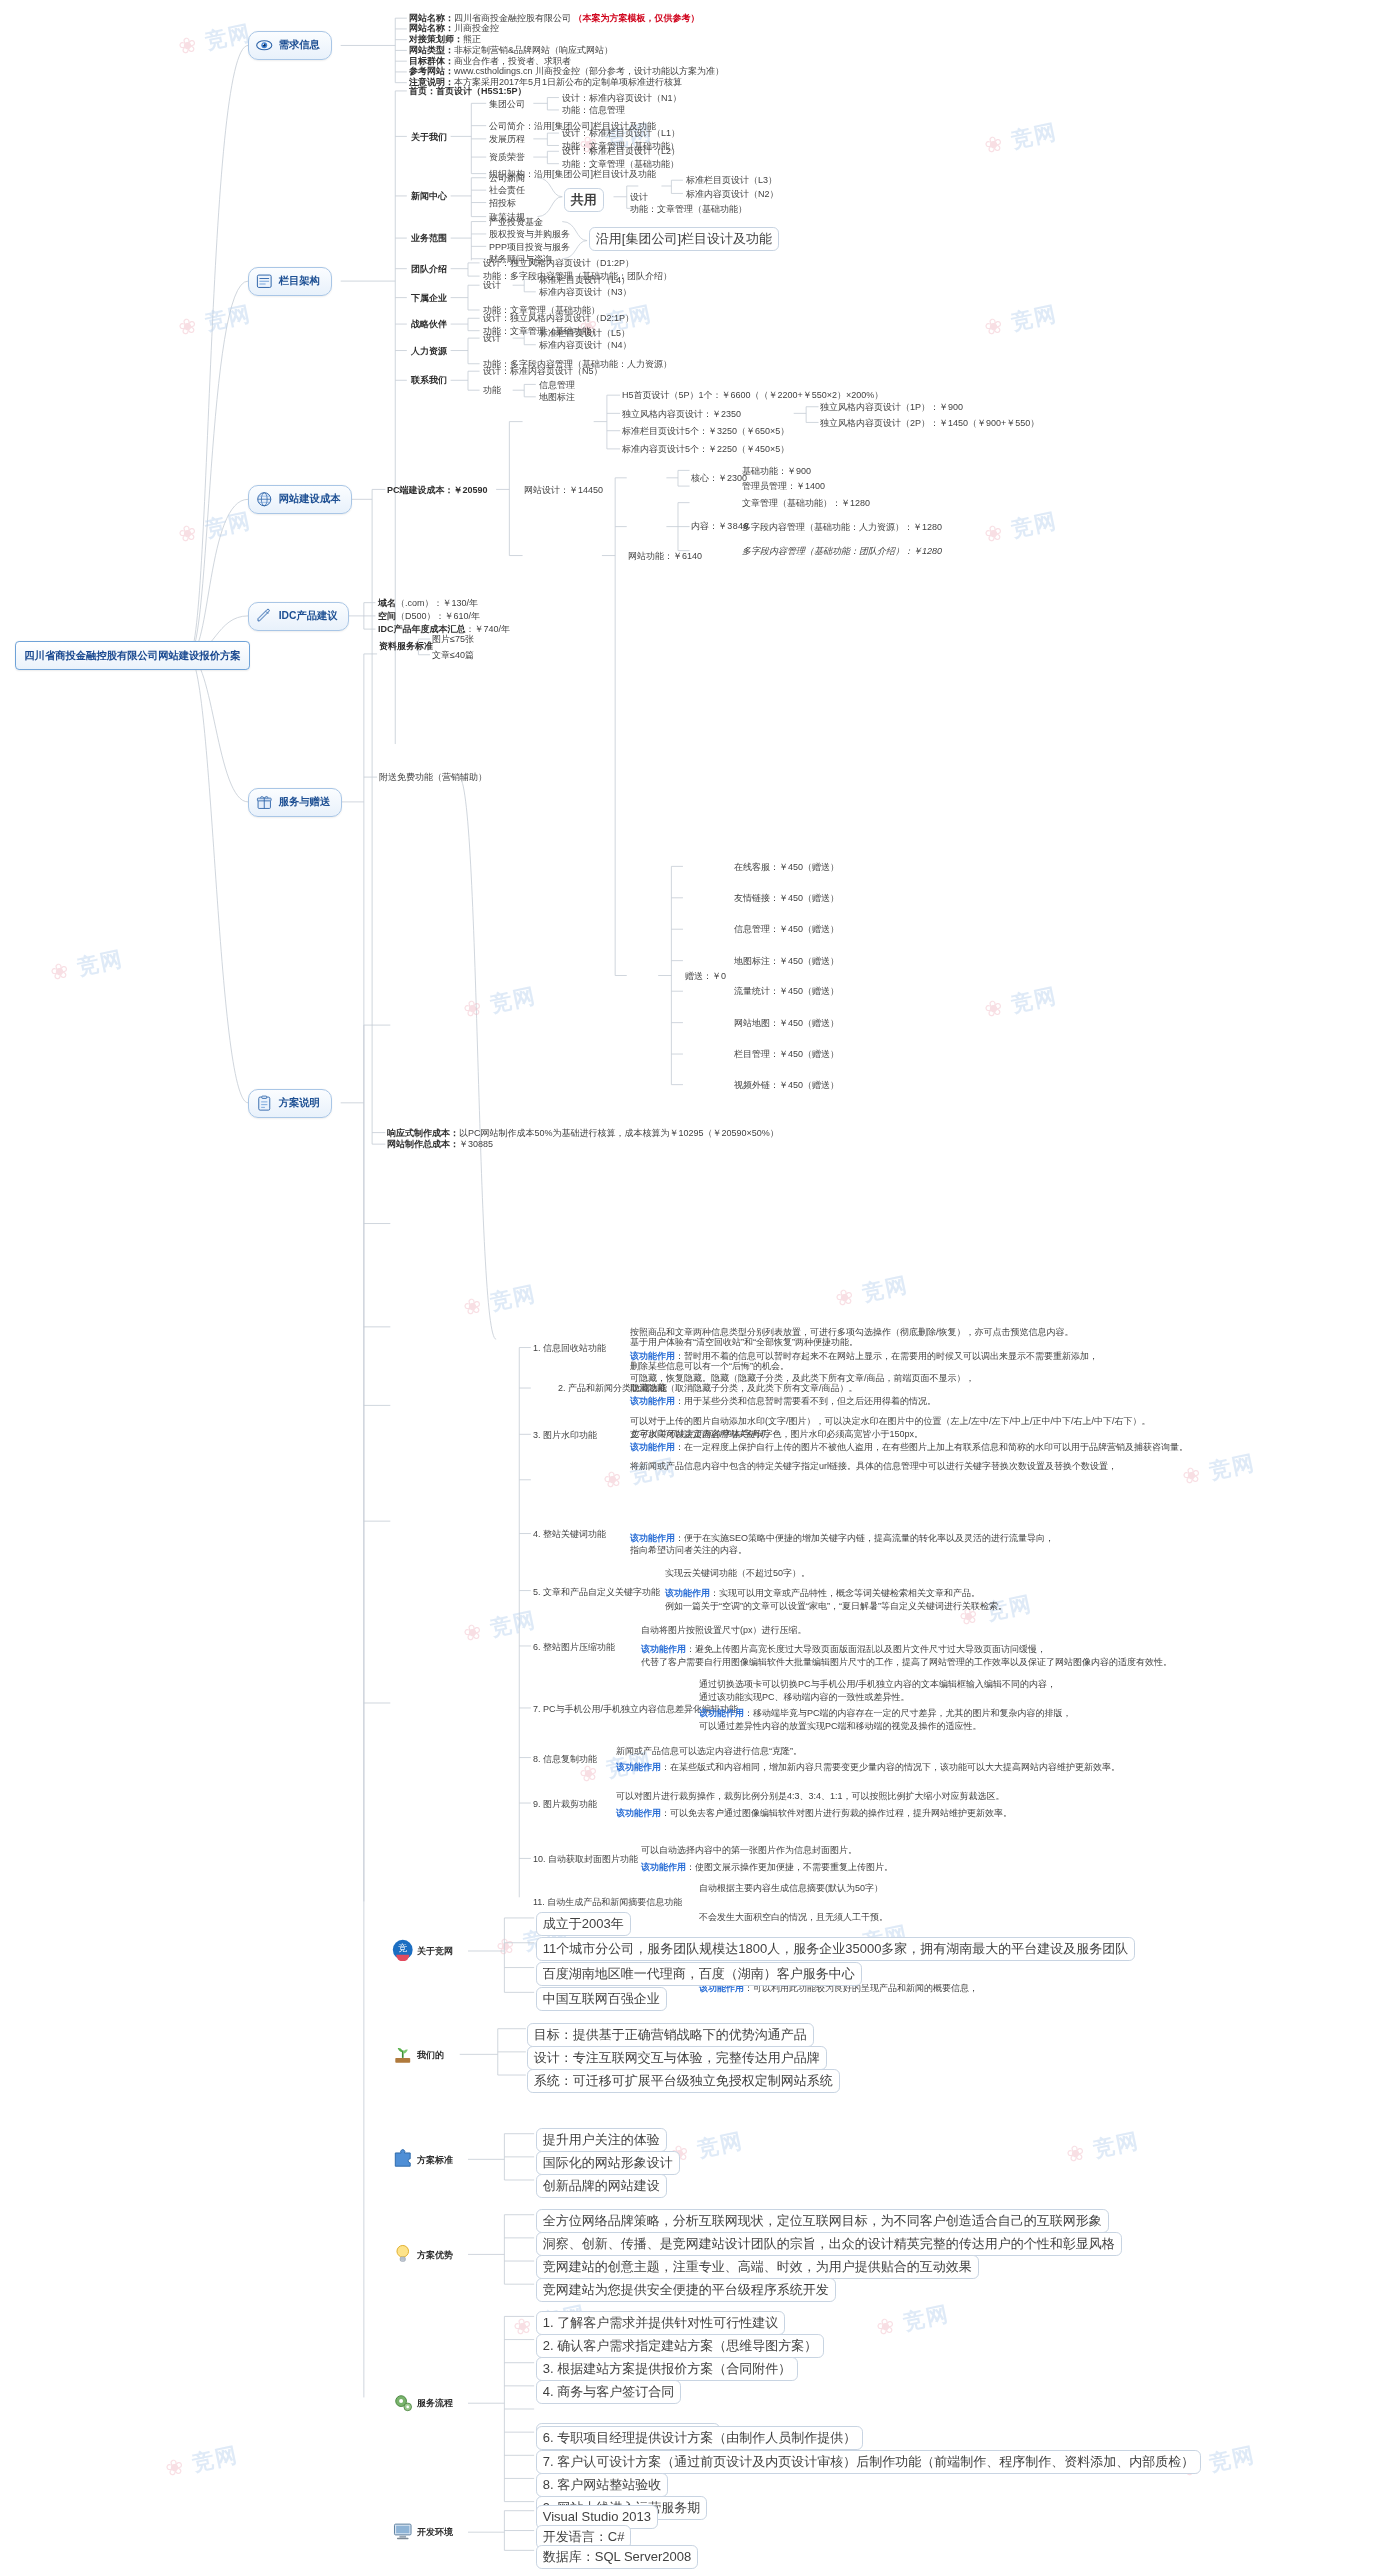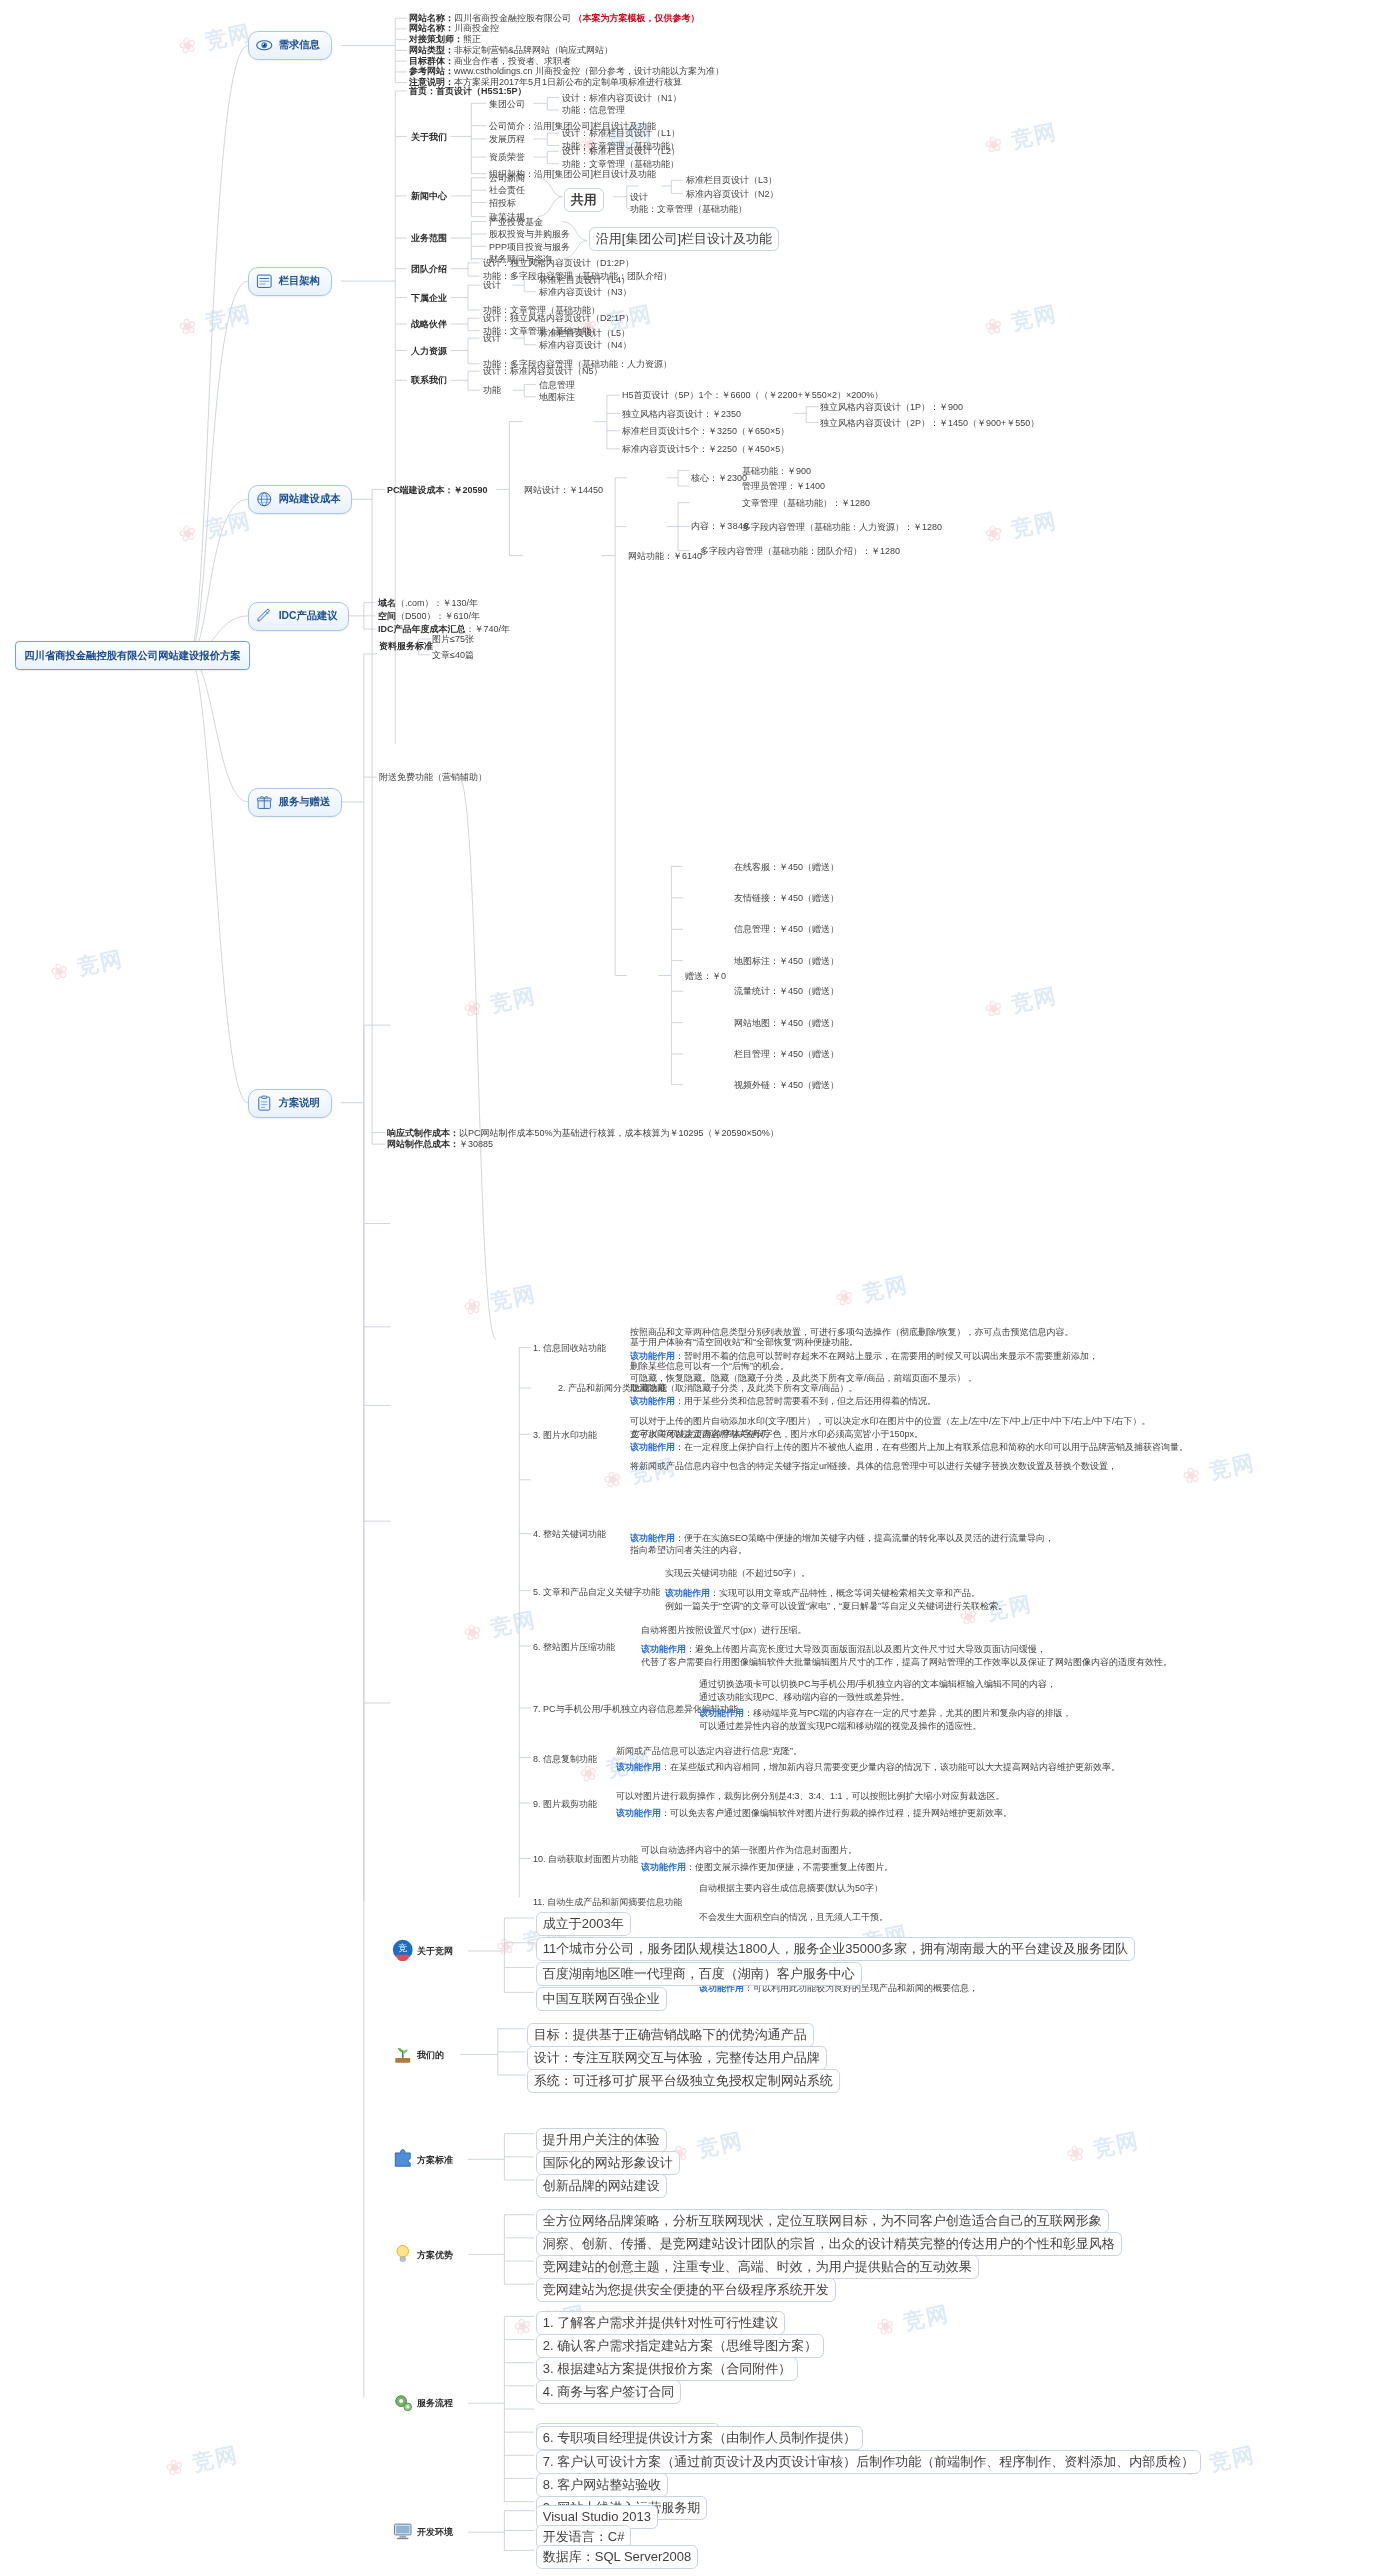--- a/index.html
+++ b/index.html
@@ -436,21 +436,21 @@
 <div class="node txt" style="left:622px;top:425px;">标准栏目页设计5个：￥3250（￥650×5）</div>
 <div class="node txt" style="left:622px;top:443px;">标准内容页设计5个：￥2250（￥450×5）</div>
 
 <div class="node txt" style="left:628px;top:550px;">网站功能：￥6140</div>
 <div class="node txt" style="left:691px;top:472px;">核心：￥2300</div>
 <div class="node txt" style="left:742px;top:465px;">基础功能：￥900</div>
 <div class="node txt" style="left:742px;top:480px;">管理员管理：￥1400</div>
 <div class="node txt" style="left:691px;top:521px;font-family:Liberation Mono, monospace;">内容：￥3840</div>
 <div class="node txt" style="left:742px;top:497px;">文章管理（基础功能）：￥1280</div>
 <div class="node txt" style="left:742px;top:521px;">多字段内容管理（基础功能：人力资源）：￥1280</div>
-<div class="node txt" style="left:700px;top:545px;">多字段内容管理（基础功能：团队介绍）：￥1280</div>
+<div class="node txt" style="left:742px;top:545px;font-style:italic;">多字段内容管理（基础功能：团队介绍）：￥1280</div>
 
 <div class="node txt" style="left:685px;top:970px;">赠送：￥0</div>
 <div class="node txt" style="left:734px;top:861px;">在线客服：￥450（赠送）</div>
 <div class="node txt" style="left:734px;top:892px;">友情链接：￥450（赠送）</div>
 <div class="node txt" style="left:734px;top:923px;">信息管理：￥450（赠送）</div>
 <div class="node txt" style="left:734px;top:955px;">地图标注：￥450（赠送）</div>
 <div class="node txt" style="left:734px;top:985px;">流量统计：￥450（赠送）</div>
 <div class="node txt" style="left:734px;top:1017px;">网站地图：￥450（赠送）</div>
 <div class="node txt" style="left:734px;top:1048px;">栏目管理：￥450（赠送）</div>
 <div class="node txt" style="left:734px;top:1079px;">视频外链：￥450（赠送）</div>

